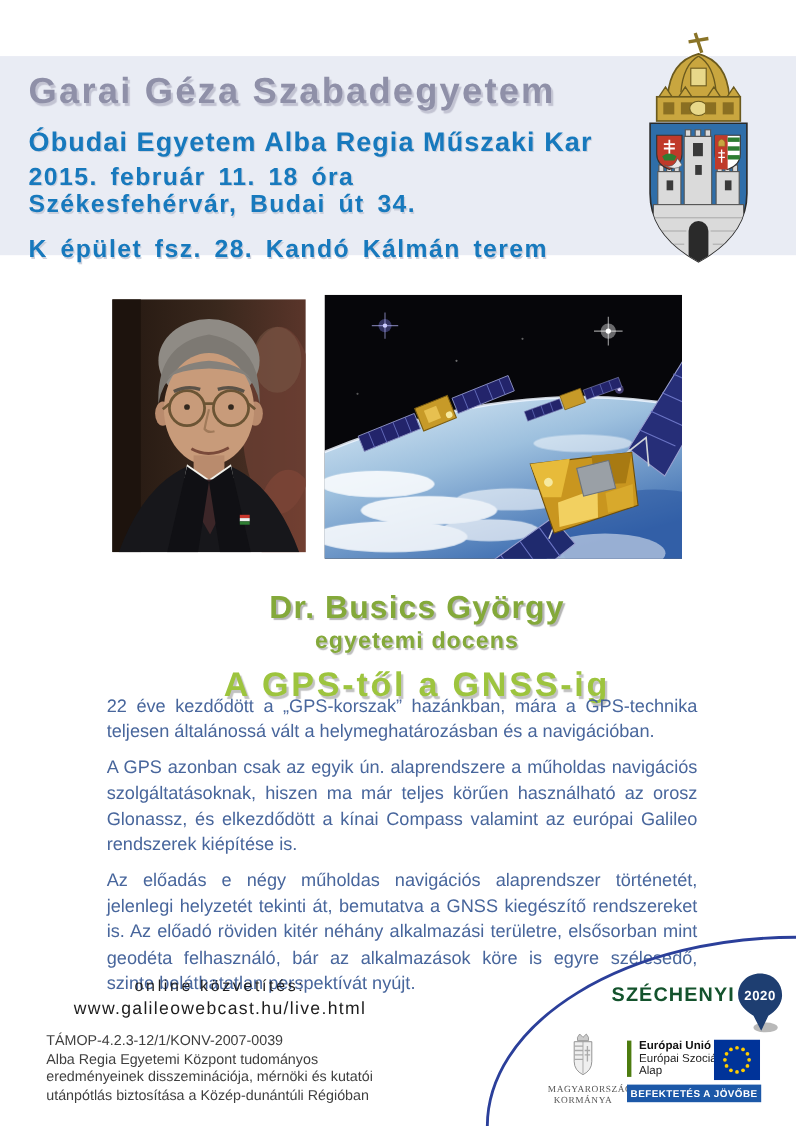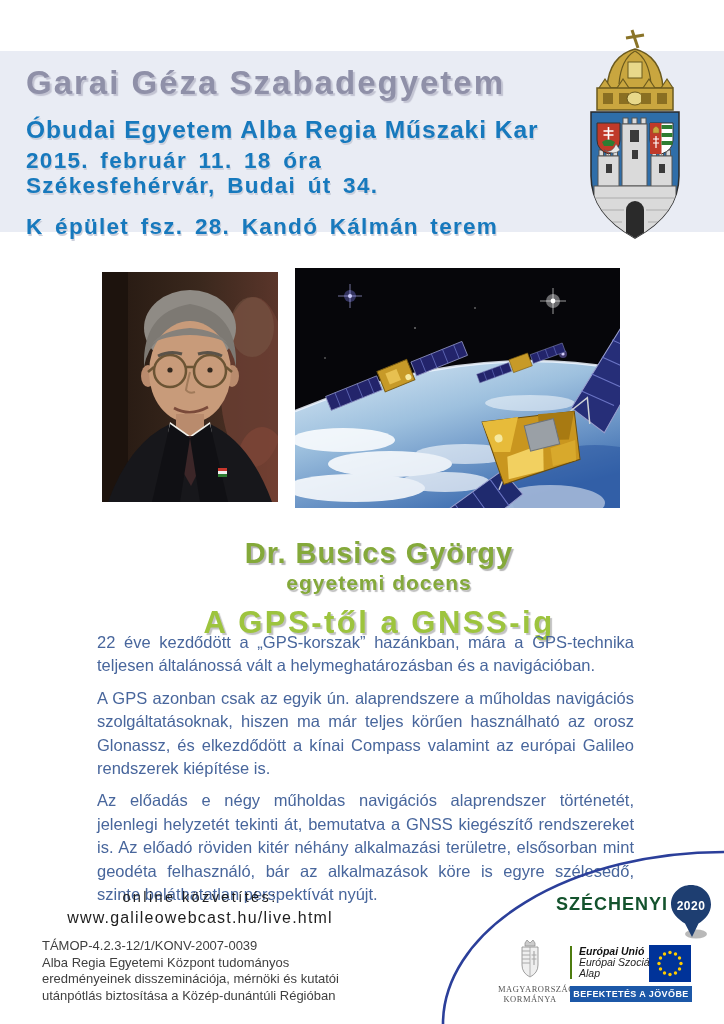--- a/index.html
+++ b/index.html
@@ -50,22 +50,22 @@
          color:#3f3f3f;}
 
   
   .arc-svg{left:0;top:0;pointer-events:none;}
   .szechenyi-row{left:556px;top:884px;display:flex;align-items:flex-start;}
   .szechenyi-word{margin-top:10px;font-size:18px;font-weight:800;
                   letter-spacing:1px;color:#14532d;}
   .govt{left:498px;top:938px;width:64px;text-align:center;}
   .govt-line{font-family:"Liberation Serif",serif;font-size:8.5px;
              letter-spacing:0.5px;color:#555555;line-height:10px;}
-  .eu-text{left:570px;top:946px;border-left:2px solid #4d7c0f;
-           padding-left:7px;line-height:11px;font-style:italic;}
+  .eu-text{left:570px;top:946px;border-left:4px solid #4d7c0f;
+           padding-left:7px;line-height:11px;}
   .eu-b{font-size:10.5px;font-weight:bold;color:#111111;}
   .eu-r{font-size:10.5px;color:#222222;}
   .eu-flag{left:649px;top:945px;}
   .invest-bar{left:570px;top:986px;width:122px;height:16px;background:#1c58a8;
               color:#ffffff;font-size:9px;font-weight:bold;letter-spacing:0.4px;
               display:flex;align-items:center;justify-content:center;
               white-space:nowrap;}
 </style>
 </head>
 <body>

